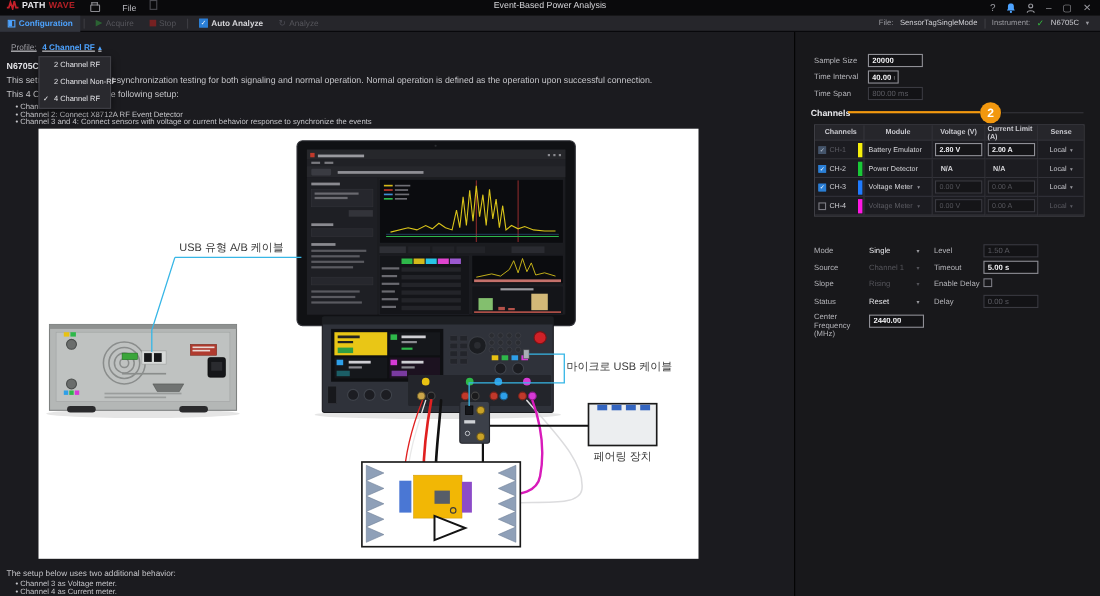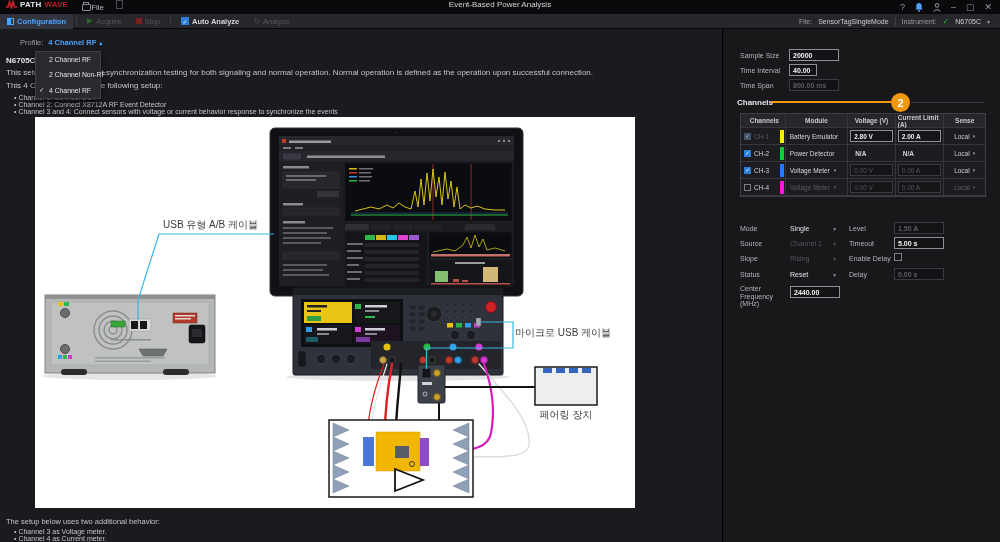--- a/index.html
+++ b/index.html
@@ -5,21 +5,21 @@
   * { margin:0; padding:0; box-sizing:border-box; }
   html,body { width:1000px; height:542px; }
   body { position:relative; background:#141416; font-family:"Liberation Sans",sans-serif; color:#d8d8dc; overflow:hidden; }
 
   
   .titlebar { position:absolute; left:0; top:0; width:1000px; height:14px; background:#0a0a0c; display:flex; align-items:flex-start; font-size:8px; z-index:20; }
   .logo { display:flex; align-items:center; gap:3px; padding:0 6px; }
   .logo-mark { width:11px; height:9px; }
   .logo-path { font-weight:bold; color:#e6e6ea; font-size:8px; letter-spacing:.2px; }
   .logo-wave { font-weight:bold; color:#b42026; font-size:8px; letter-spacing:.2px; }
-  .menu-item { display:flex; align-items:center; gap:0; color:#b9b9bf; padding:0 8px; height:14px; }
+  .menu-item { display:flex; align-items:center; gap:20px; color:#b9b9bf; padding:0 8px; height:14px; }
   .folder-ico { width:9px; height:7px; border:1px solid #8a8a90; border-radius:1px; position:relative; }
   .folder-ico:before { content:""; position:absolute; left:0; top:-3px; width:4px; height:2px; border:1px solid #8a8a90; border-bottom:none; }
   .page-ico { width:7px; height:9px; border:1px solid #4a4a50; margin-left:4px; }
   .tb-title { position:absolute; left:0; right:0; text-align:center; color:#d4d4d8; font-size:8px; pointer-events:none; }
   .tb-right { margin-left:auto; display:flex; align-items:center; gap:10px; padding-right:8px; z-index:2; }
   .tb-ico { color:#9a9aa0; font-size:9px; line-height:14px; }
   .bell svg, .person svg { display:block; }
 
   
   .toolbar { position:absolute; left:0; top:14px; width:1000px; height:15px; background:#26262b; border-bottom:1px solid #060608; display:flex; align-items:center; font-size:7.5px; z-index:19; }
@@ -41,21 +41,21 @@
   .stat-div { width:1px; height:9px; background:#3c3c42; }
   .green-check { color:#35c23f; font-size:8px; }
   .chev { color:#9a9aa0; font-size:6px; }
 
   
   .left-panel { position:absolute; left:0; top:29px; width:722px; height:513px; background:#1b1b1f; }
   .divider { position:absolute; left:722px; top:29px; width:1px; height:513px; background:#000; }
   .right-panel { position:absolute; left:723px; top:29px; width:277px; height:513px; background:#18181b; }
 
   
-  .profile-row { position:absolute; left:20px; top:9px; display:flex; align-items:center; gap:5px; font-size:7.5px; }
+  .profile-row { position:absolute; left:10px; top:9px; display:flex; align-items:center; gap:5px; font-size:7.5px;text-decoration:underline; }
   .profile-lab { color:#9a9aa0; }
   .profile-val { color:#4da3ff; font-weight:bold; display:flex; align-items:center; gap:3px; }
   .chev-up { font-size:6px; color:#4da3ff; }
   .desc-heading { position:absolute; left:6px; top:27px; font-size:8px; font-weight:bold; color:#e8e8ec; white-space:nowrap; }
   .para { position:absolute; left:6px; font-size:8px; color:#c4c4c8; white-space:nowrap; }
   .bullets { position:absolute; left:14px; top:65px; font-size:7px; color:#c4c4c8; line-height:7px; list-style:none; }
   .bullets li:before { content:"•  "; }
   .footer-text { position:absolute; left:6px; top:488px; font-size:7.5px; color:#c4c4c8; }
   .footer-bullets { position:absolute; left:14px; top:499px; font-size:7px; color:#c4c4c8; line-height:7px; list-style:none; }
   .footer-bullets li:before { content:"•  "; }
@@ -65,21 +65,21 @@
   .dd-item .check { position:absolute; left:3px; font-size:6.5px; color:#e4e4e8; }
 
   .diagram-box { position:absolute; left:35px; top:88px; width:600px; height:391px; background:#ffffff; }
 
   
   .sec-head { position:absolute; display:flex; align-items:center; width:248px; left:14px; font-size:8px; font-weight:bold; color:#e8e8ec; }
   .sec-rule { flex:1; height:1px; background:#35353b; margin-left:5px; }
   .flabel { position:absolute; left:17px; font-size:7px; color:#b4b4b9; }
   .flabel2 { position:absolute; left:126px; font-size:7px; color:#b4b4b9; }
   .inp { position:absolute; height:12px; background:#131316; border:1px solid #8f8f96; color:#f2f2f5; font-weight:bold; font-size:7px; padding:0 3px; font-family:"Liberation Sans",sans-serif; }
-  .inp.dis { border-color:#3a3a41; color:#5c5c63; font-weight:bold; }
+  .inp.dis { border-color:#3a3a41; color:#5c5c63; font-weight:normal; }
   .sel { position:absolute; display:flex; align-items:center; justify-content:space-between; font-size:7px; color:#e4e4e8; }
   .sel .chev { font-size:5.5px; }
   .sel.dis { color:#55555b; }
   .sel.dis .chev { color:#55555b; }
 
   .ann-line { position:absolute; left:48px; top:72px; width:120px; height:2px; background:#f2980f; }
   .ann-rule { position:absolute; left:188px; top:73px; width:74px; height:1px; background:#35353b; }
   .badge { position:absolute; left:168px; top:64px; width:19px; height:19px; border-radius:50%; background:#f2980f; color:#fff; font-weight:bold; font-size:11px; display:flex; align-items:center; justify-content:center; z-index:3; }
 
   .chan-table { position:absolute; left:17px; top:84px; width:246px; font-size:6.5px; border:1px solid #3e3e44; }

